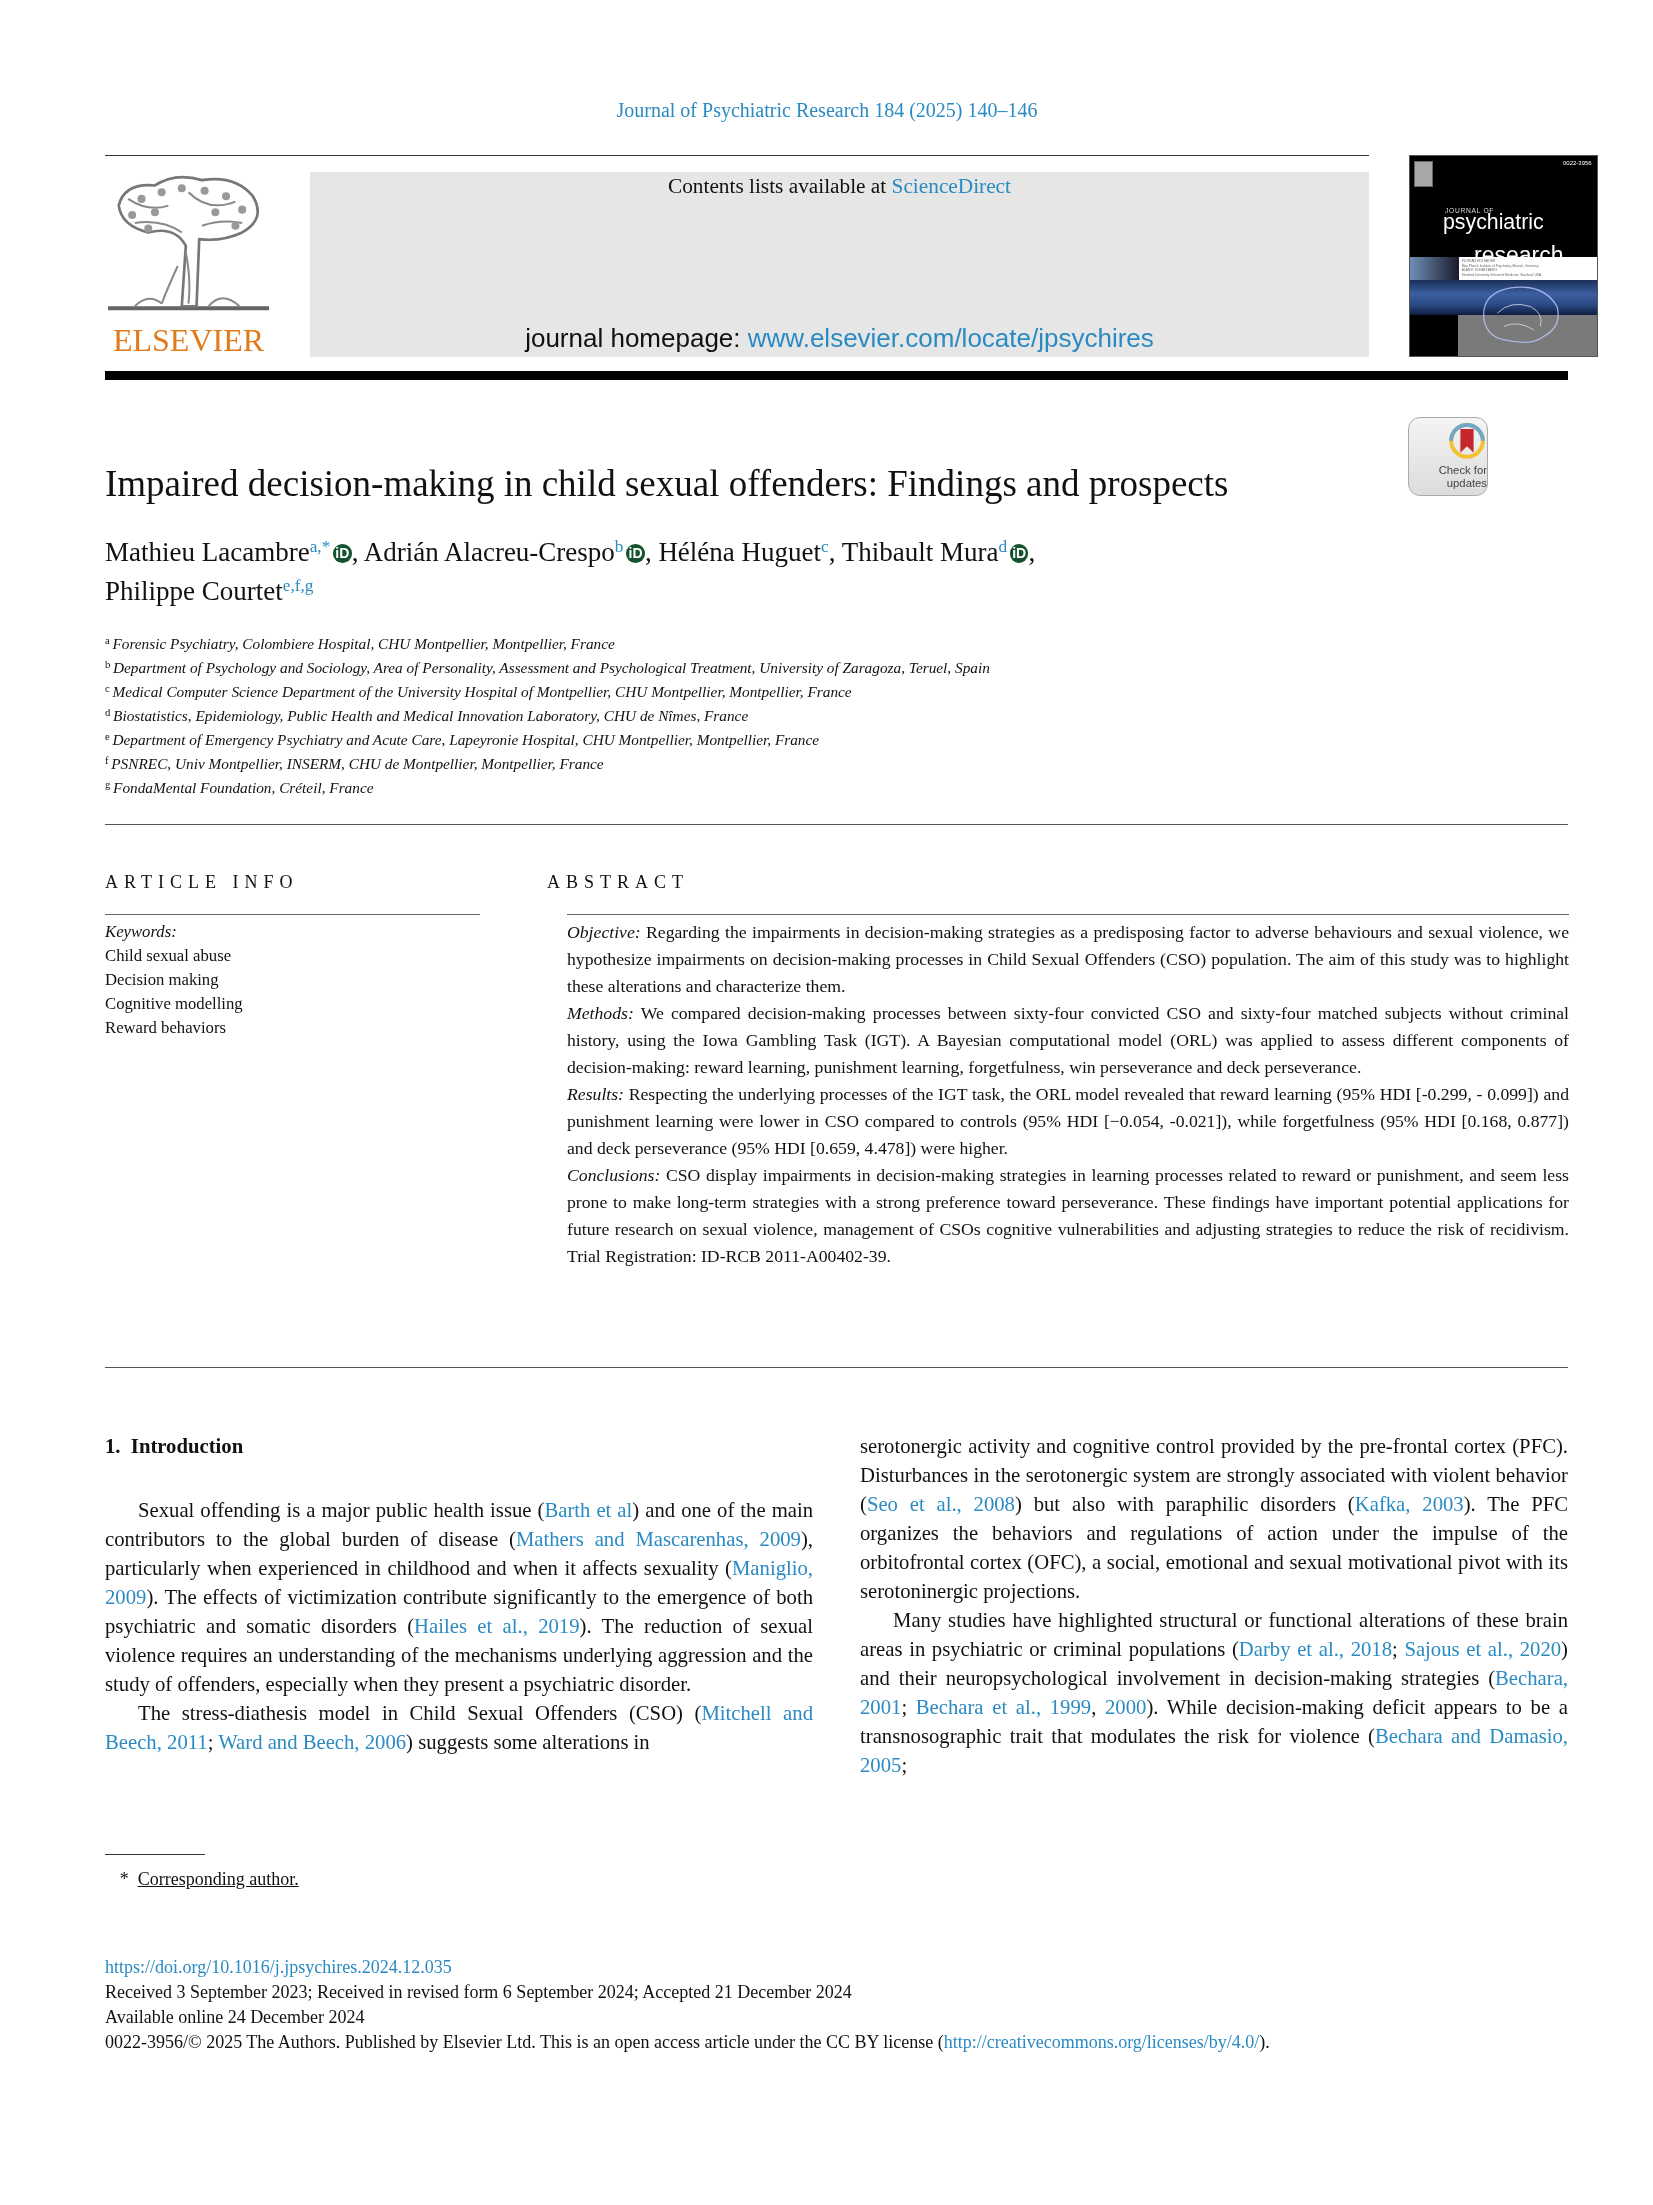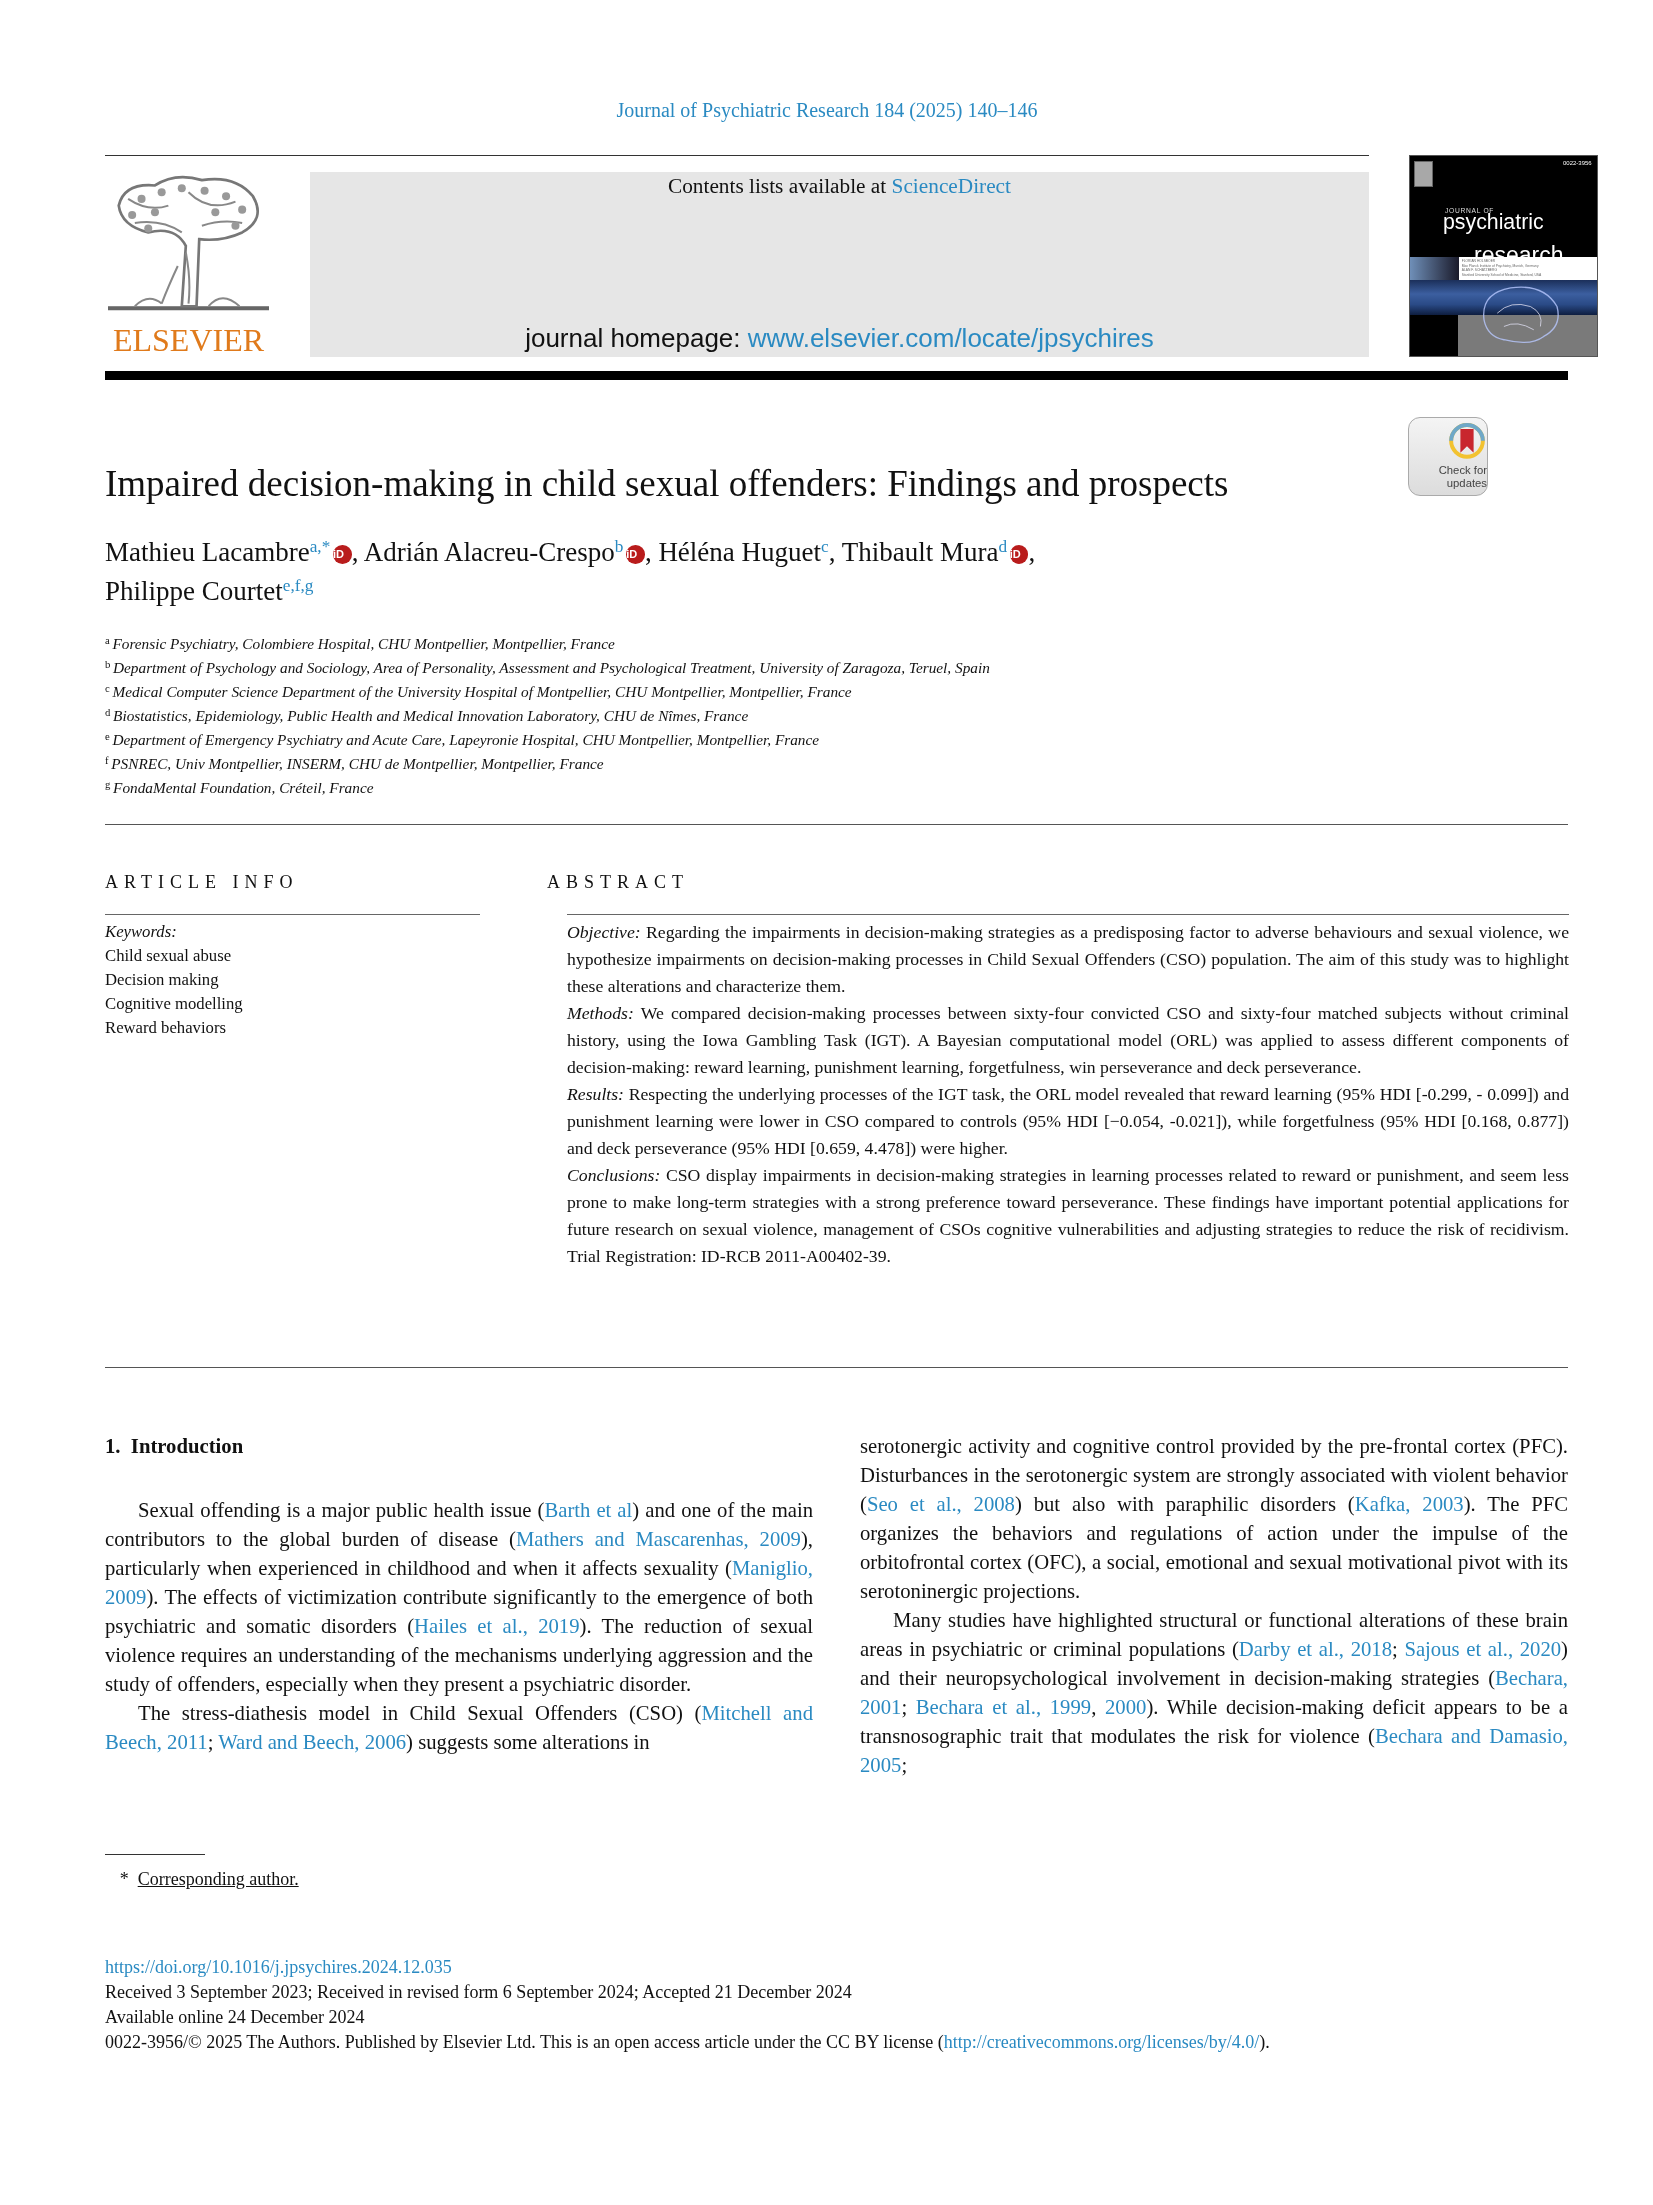--- a/index.html
+++ b/index.html
@@ -14,21 +14,21 @@
   #header-band { top:172px; left:310px; width:1059px; height:185px; background:#e6e6e6; text-align:center; }
   #contents-line { position:absolute; top:0; width:100%; font-size:21.3px; line-height:29px; }
   #journal-name { position:absolute; top:64px; width:100%; font-size:39px; line-height:47px; }
   #homepage-line { position:absolute; top:152px; width:100%; font-size:26px; line-height:29px; font-family:"Liberation Sans",sans-serif; }
   #cover { top:155px; left:1409px; width:189px; height:202px; background:#000000; border:1.3px solid #555; box-sizing:border-box; overflow:hidden; }
   #thick-rule { top:371px; left:105px; width:1463px; height:9.3px; background:#000; }
   #title { top:460px; left:105px; font-size:37px; line-height:47px; white-space:nowrap; }
   #check-updates { top:417px; left:1408px; width:80px; height:79px; border:0.7px solid #aaa; background:linear-gradient(#f4f4f4,#dcdcdc); border-radius:12px; box-sizing:border-box; text-align:right; font-family:"Liberation Sans",sans-serif; font-size:11.3px; line-height:12.7px; color:#444; }
   #authors { top:533px; left:105px; width:1334px; font-size:27px; line-height:39px; }
   sup.aff { color:#2a8ac2; font-size:17.3px; vertical-align:9.3px; line-height:0; }
-  .orcid { display:inline-block; width:18.7px; height:18.7px; border-radius:50%; background:#b91c1c; color:#fff; font-family:"Liberation Sans",sans-serif; font-size:11px; font-weight:bold; line-height:18.7px; vertical-align:2.7px; margin-left:2.7px; }
+  .orcid { display:inline-block; width:18.7px; height:18.7px; border-radius:50%; background:#14532d; color:#fff; font-family:"Liberation Sans",sans-serif; font-size:14px; font-weight:bold; line-height:18.7px; text-align:center; vertical-align:2.7px; margin-left:2.7px; }
   #affiliations { top:632px; left:105px; width:1400px; font-size:15.3px; line-height:24px; font-style:italic; }
   #affiliations sup { font-style:normal; font-size:10.7px; vertical-align:5.3px; line-height:0; margin-right:2.7px; }
   #mid-rule { top:824px; left:105px; width:1463px; height:1.3px; background:#555; }
   .section-label { font-size:18px; letter-spacing:6px; line-height:24px; }
   #article-info-label { top:870px; left:105px; }
   #abstract-label { top:870px; left:547px; }
   #info-rule { top:914px; left:105px; width:375px; height:1.3px; background:#666; }
   #abs-rule { top:914px; left:567px; width:1002px; height:1.3px; background:#666; }
   #keywords { top:920px; left:105px; font-size:16.7px; line-height:24px; }
   #keywords .kw-title { font-style:italic; }

